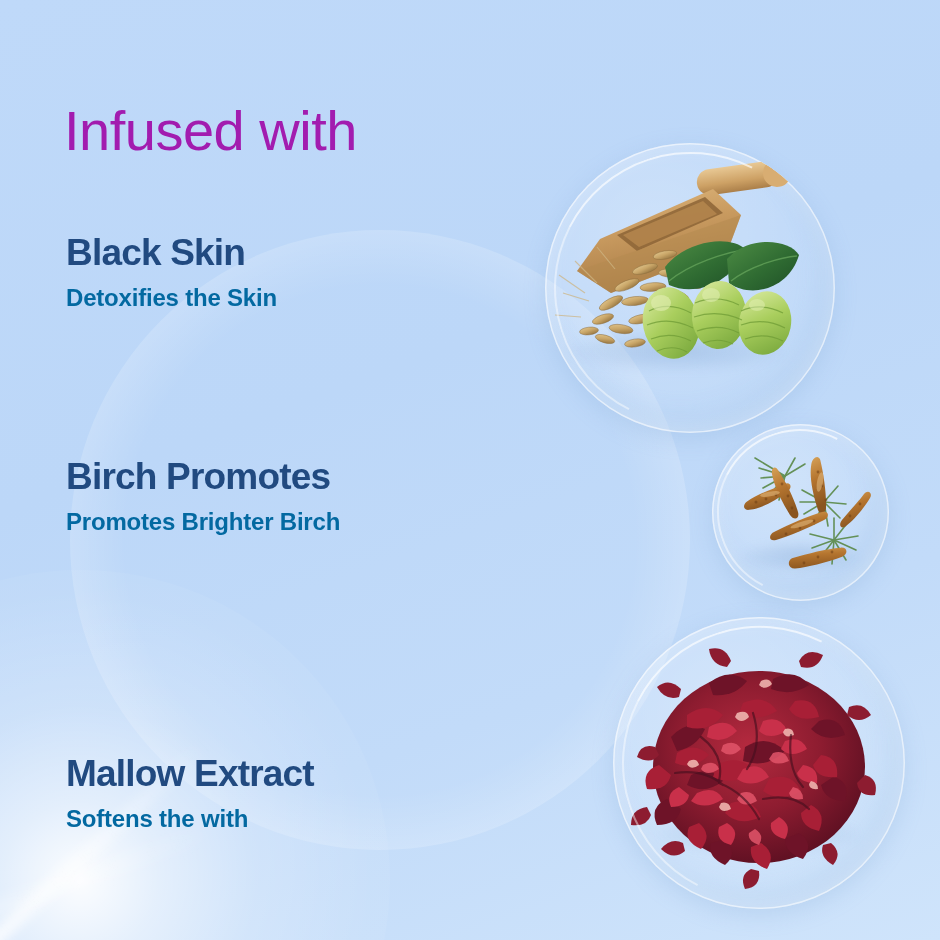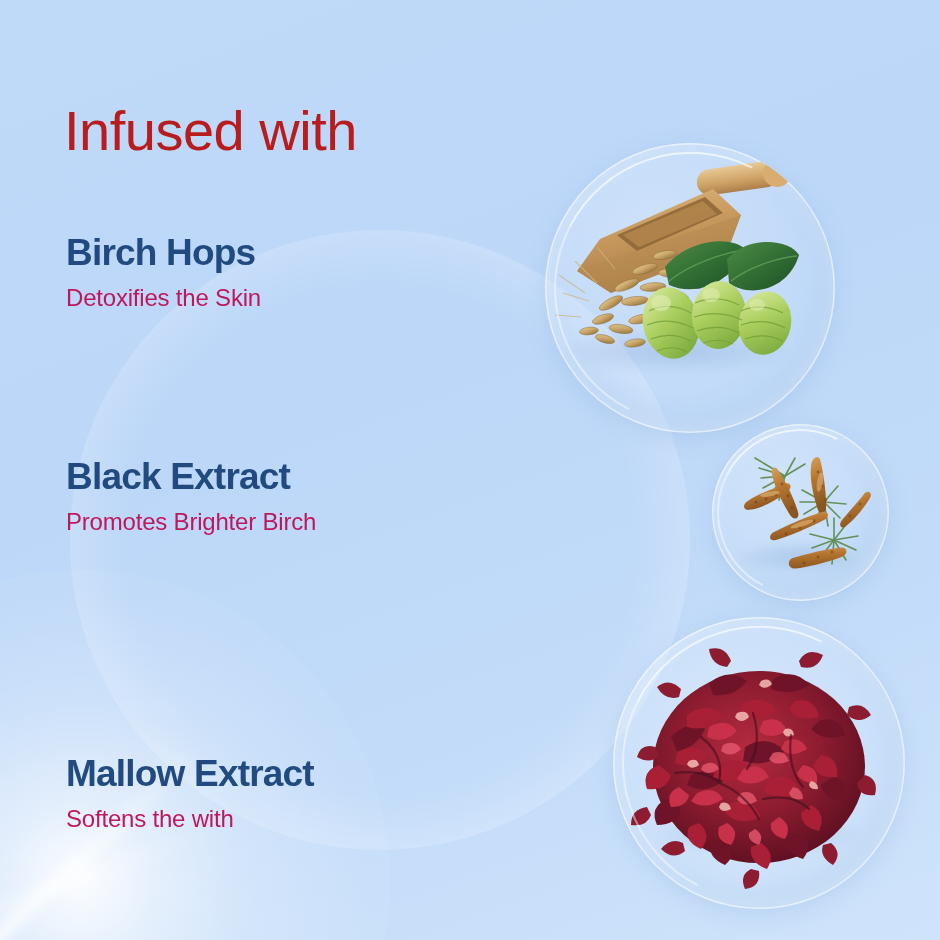--- a/index.html
+++ b/index.html
@@ -62,33 +62,33 @@
     background:linear-gradient(90deg, rgba(255,255,255,.5), rgba(255,255,255,0));
     transform:rotate(-20deg);
     transform-origin:0 50%;
     filter:blur(7px);
   }
 
   
   .headline{
     position:absolute; left:64px; top:103px;
     font-size:56px; font-weight:400; letter-spacing:-0.5px;
-    color:#b91c1c; line-height:1;
+    color:#a21caf; line-height:1;
     white-space:nowrap;
   }
 
   .ing{ position:absolute; left:66px; }
   .ing-title{
     font-size:37px; font-weight:700; letter-spacing:-0.8px;
     color:#214a80; line-height:1.05; white-space:nowrap;
   }
   .ing-sub{
     margin-top:12px;
-    font-size:24px; font-weight:400; letter-spacing:-0.2px;
-    color:#be185d; line-height:1.1; white-space:nowrap;
+    font-size:24px; font-weight:700; letter-spacing:-0.2px;
+    color:#0369a1; line-height:1.1; white-space:nowrap;
   }
   #ing-0{ top:234px; }
   #ing-1{ top:458px; }
   #ing-2{ top:755px; }
 
   
   .dish{
     position:absolute;
     border-radius:50%;
     background:
@@ -145,26 +145,26 @@
 
   <div class="bg-gradient"></div>
   <div class="bg-halo"></div>
   <div class="bg-glow-corner"></div>
   <div class="bg-ray"></div>
   <div class="bg-ray2"></div>
 
   <div class="headline">Infused with</div>
 
   <div class="ing" id="ing-0">
-    <div class="ing-title">Birch Hops</div>
+    <div class="ing-title">Black Skin</div>
     <div class="ing-sub">Detoxifies the Skin</div>
   </div>
 
   <div class="ing" id="ing-1">
-    <div class="ing-title">Black Extract</div>
+    <div class="ing-title">Birch Promotes</div>
     <div class="ing-sub">Promotes Brighter Birch</div>
   </div>
 
   <div class="ing" id="ing-2">
     <div class="ing-title">Mallow Extract</div>
     <div class="ing-sub">Softens the with</div>
   </div>
 
   <div class="dish" id="dish-0">
     <div class="dish-inner">

